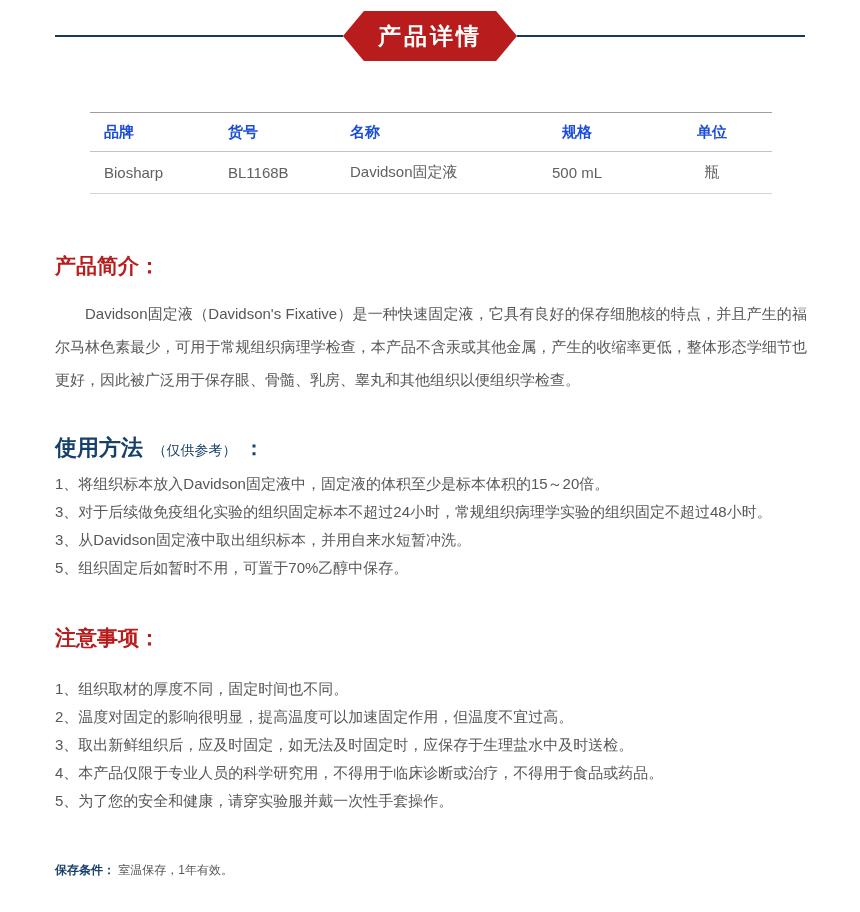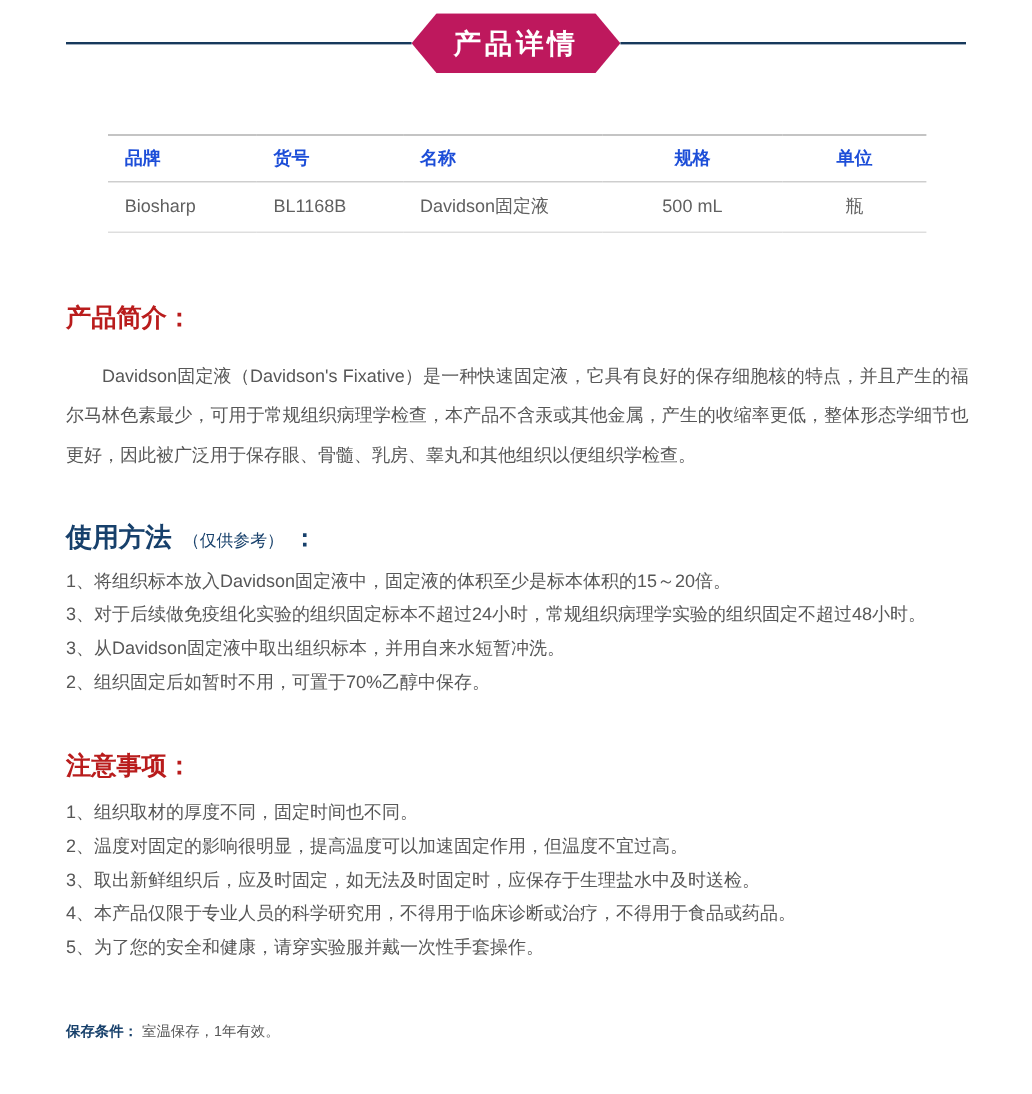--- a/index.html
+++ b/index.html
@@ -2,21 +2,21 @@
 <html><head>
 <meta charset="utf-8">
 <style>
   html,body { margin:0; padding:0; background:#ffffff; }
   body { font-family:"Liberation Sans","DejaVu Sans",sans-serif; }
   .page { position:relative; width:860px; height:912px; background:#ffffff; overflow:hidden; }
 
   
   .banner-row { display:flex; align-items:center; margin:11px 55px 0 55px; height:50px; }
   .banner-line { flex:1; height:2px; background:#17395C; }
-  .banner-hex { flex:none; width:174px; height:50px; background:#be185d;
+  .banner-hex { flex:none; width:174px; height:50px; background:#b91c1c;
     clip-path:polygon(0 50%, 12% 0, 88% 0, 100% 50%, 88% 100%, 12% 100%);
     display:flex; align-items:center; justify-content:center; }
   .banner-hex span { color:#ffffff; font-size:23px; font-weight:bold; letter-spacing:3px; }
 
   
   .table-wrap { margin:51px 0 0 90px; }
   table.product { border-collapse:collapse; width:682px; font-size:15px;
     border-top:1px solid #9d9d9d; }
   table.product thead tr { border-bottom:1px solid #c3c3c3; }
   table.product tbody tr { border-bottom:1px solid #d6d6d6; }
@@ -32,21 +32,21 @@
     color:#575757; text-align:justify; text-indent:2em; }
 
   .usage-title { margin:36px 55px 0 55px; line-height:32px; }
   .h-big { font-size:22px; font-weight:bold; color:#17406B;margin-top:28px; }
   .h-note { font-size:14px; color:#17406B; margin-left:5px; }
   .h-colon { font-size:20px; font-weight:bold; color:#17406B; margin-left:3px; }
 
   ul.plain { list-style:none; margin:4px 55px 0 55px; padding:0; font-size:15px;
     line-height:28px; color:#575757; }
   .notes-title { margin-top:41px; }
-  ul.notes { margin-top:10px; }
+  ul.notes { margin-top:22px; }
 
   .storage { margin:44px 55px 0 55px; font-size:12px; line-height:22px; }
   .storage-label { color:#17406B; font-weight:bold; }
   .storage-value { color:#575757; }
 </style>
 </head>
 <body>
 
 <div class="page">
 
@@ -93,21 +93,21 @@
 
   <div class="usage-title">
     <span class="h-big">使用方法</span>
     <span class="h-note">（仅供参考）</span>
     <span class="h-colon">：</span>
   </div>
   <ul class="plain">
     <li>1、将组织标本放入Davidson固定液中，固定液的体积至少是标本体积的15～20倍。</li>
     <li>3、对于后续做免疫组化实验的组织固定标本不超过24小时，常规组织病理学实验的组织固定不超过48小时。</li>
     <li>3、从Davidson固定液中取出组织标本，并用自来水短暂冲洗。</li>
-    <li>2、组织固定后如暂时不用，可置于70%乙醇中保存。</li>
+    <li>5、组织固定后如暂时不用，可置于70%乙醇中保存。</li>
   </ul>
 
   <div class="sec-title notes-title">注意事项：</div>
   <ul class="plain notes">
     <li>1、组织取材的厚度不同，固定时间也不同。</li>
     <li>2、温度对固定的影响很明显，提高温度可以加速固定作用，但温度不宜过高。</li>
     <li>3、取出新鲜组织后，应及时固定，如无法及时固定时，应保存于生理盐水中及时送检。</li>
     <li>4、本产品仅限于专业人员的科学研究用，不得用于临床诊断或治疗，不得用于食品或药品。</li>
     <li>5、为了您的安全和健康，请穿实验服并戴一次性手套操作。</li>
   </ul>

